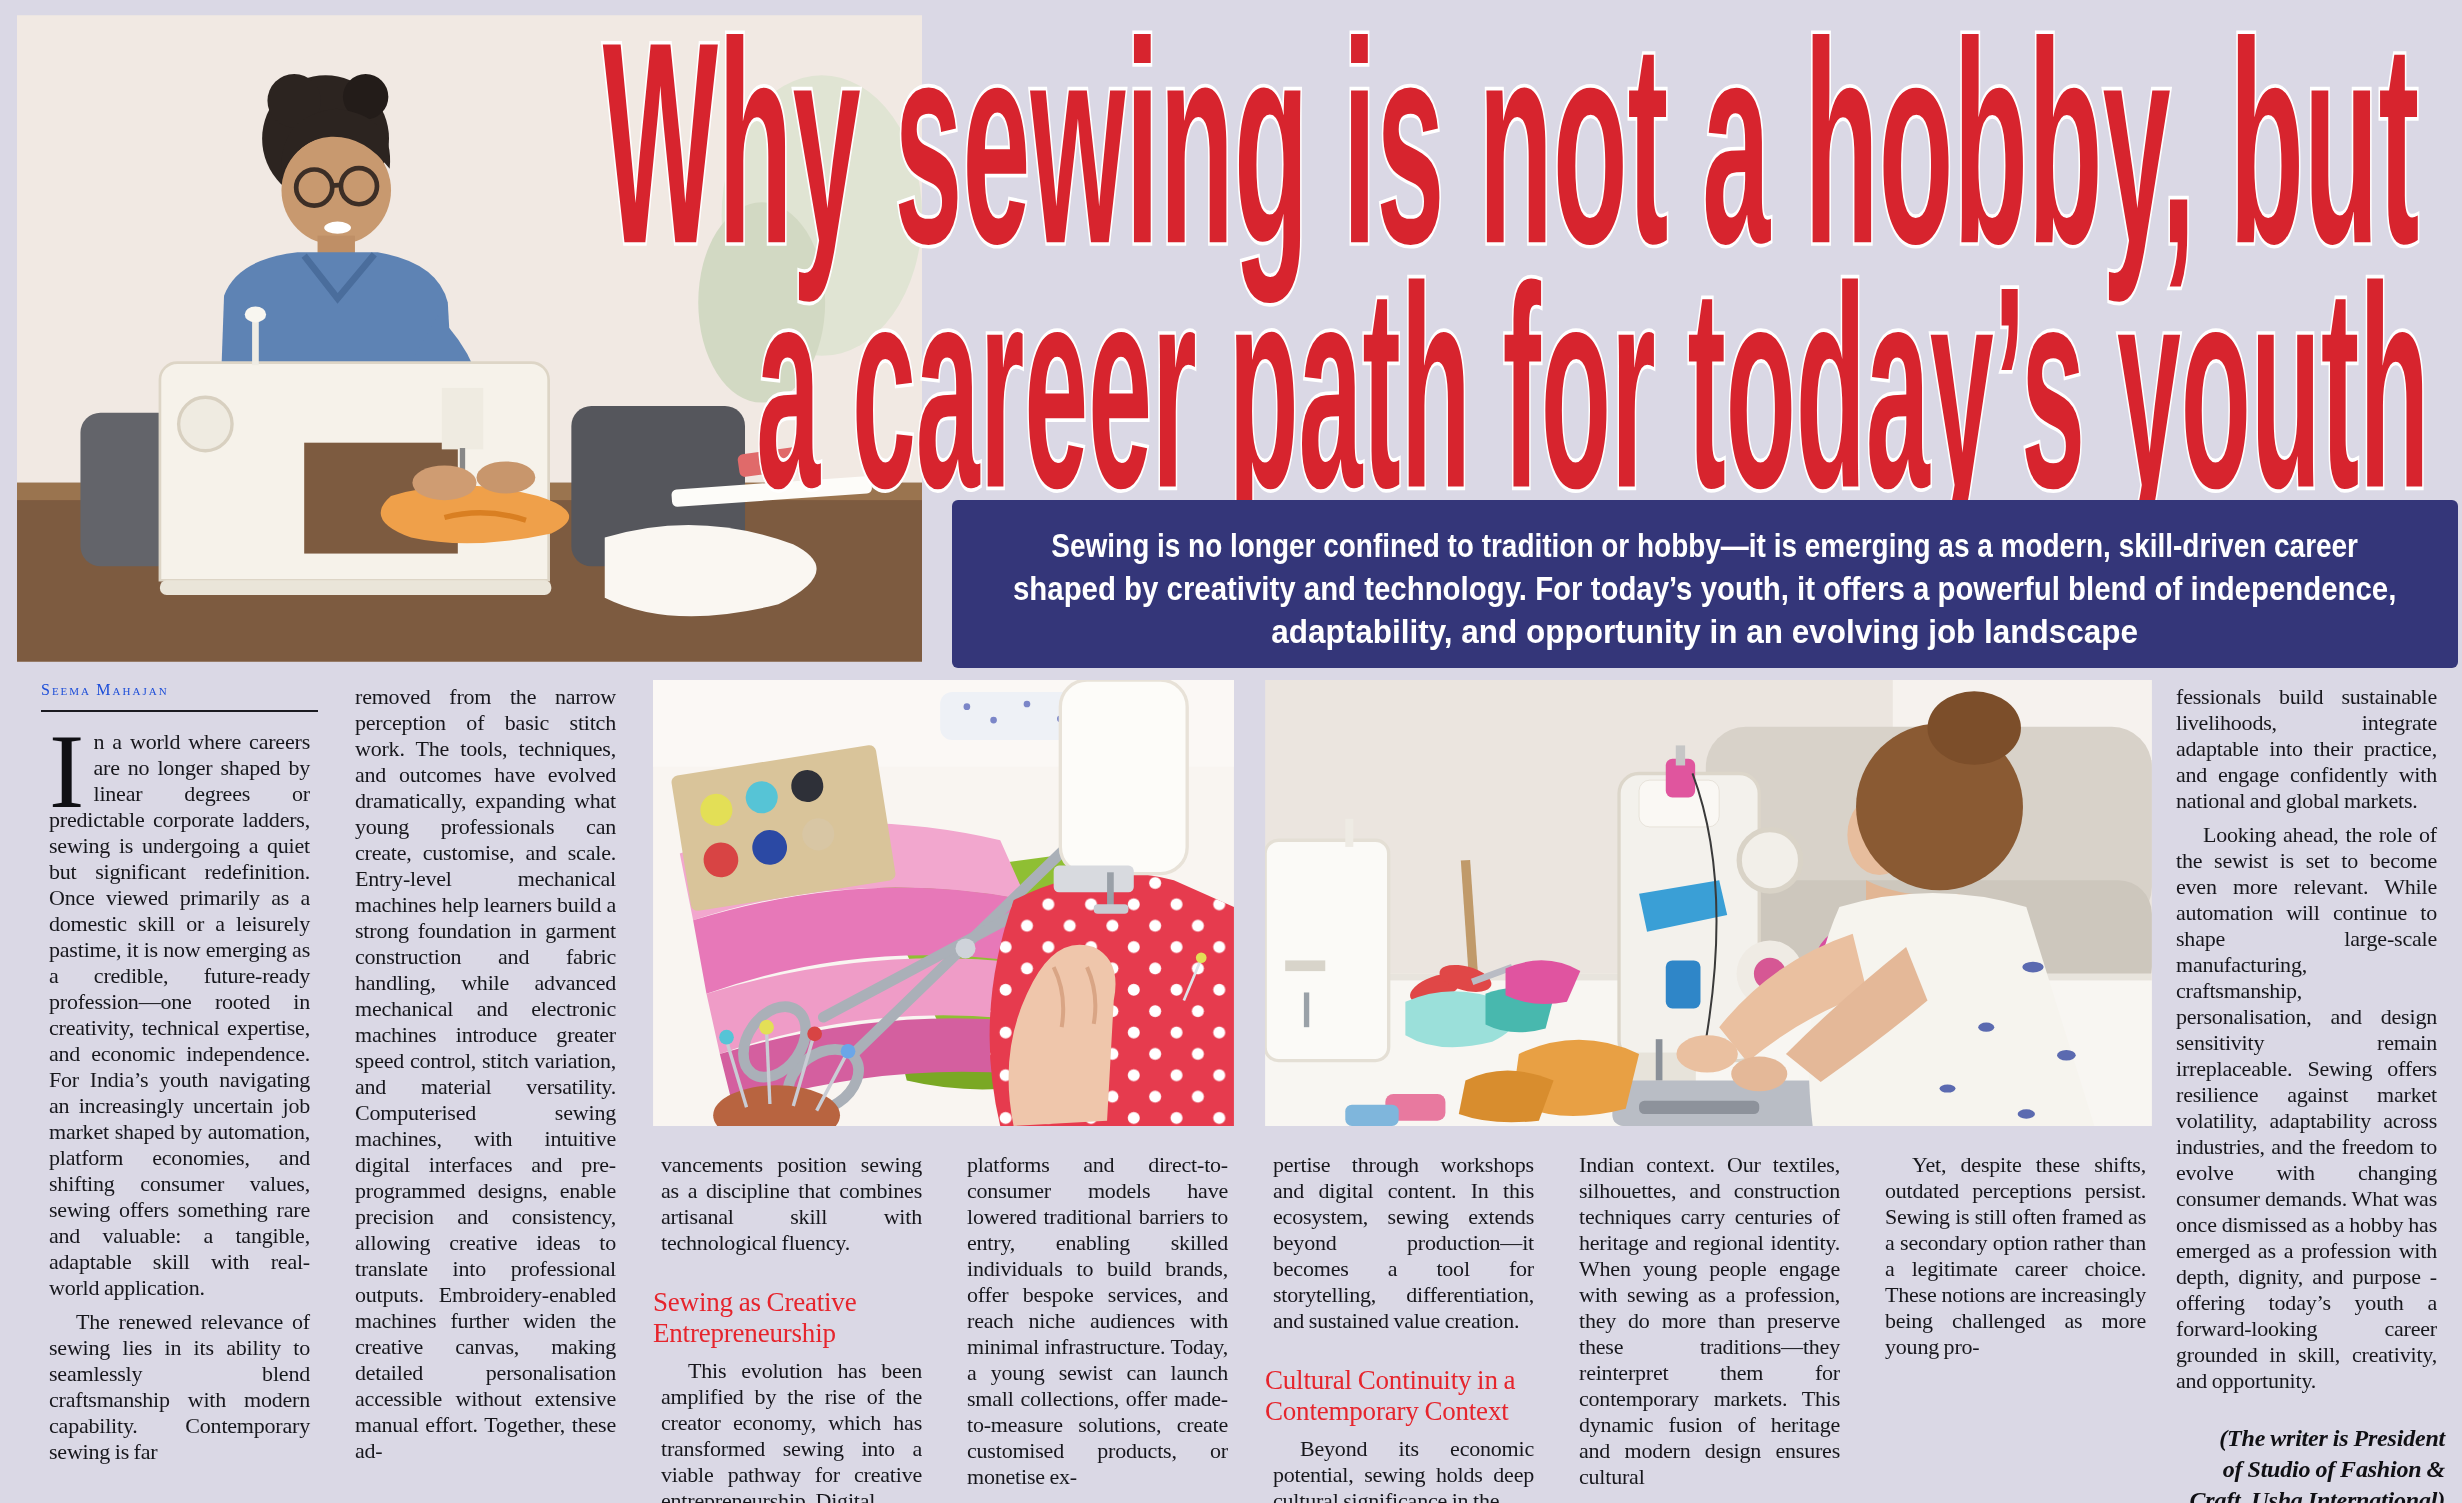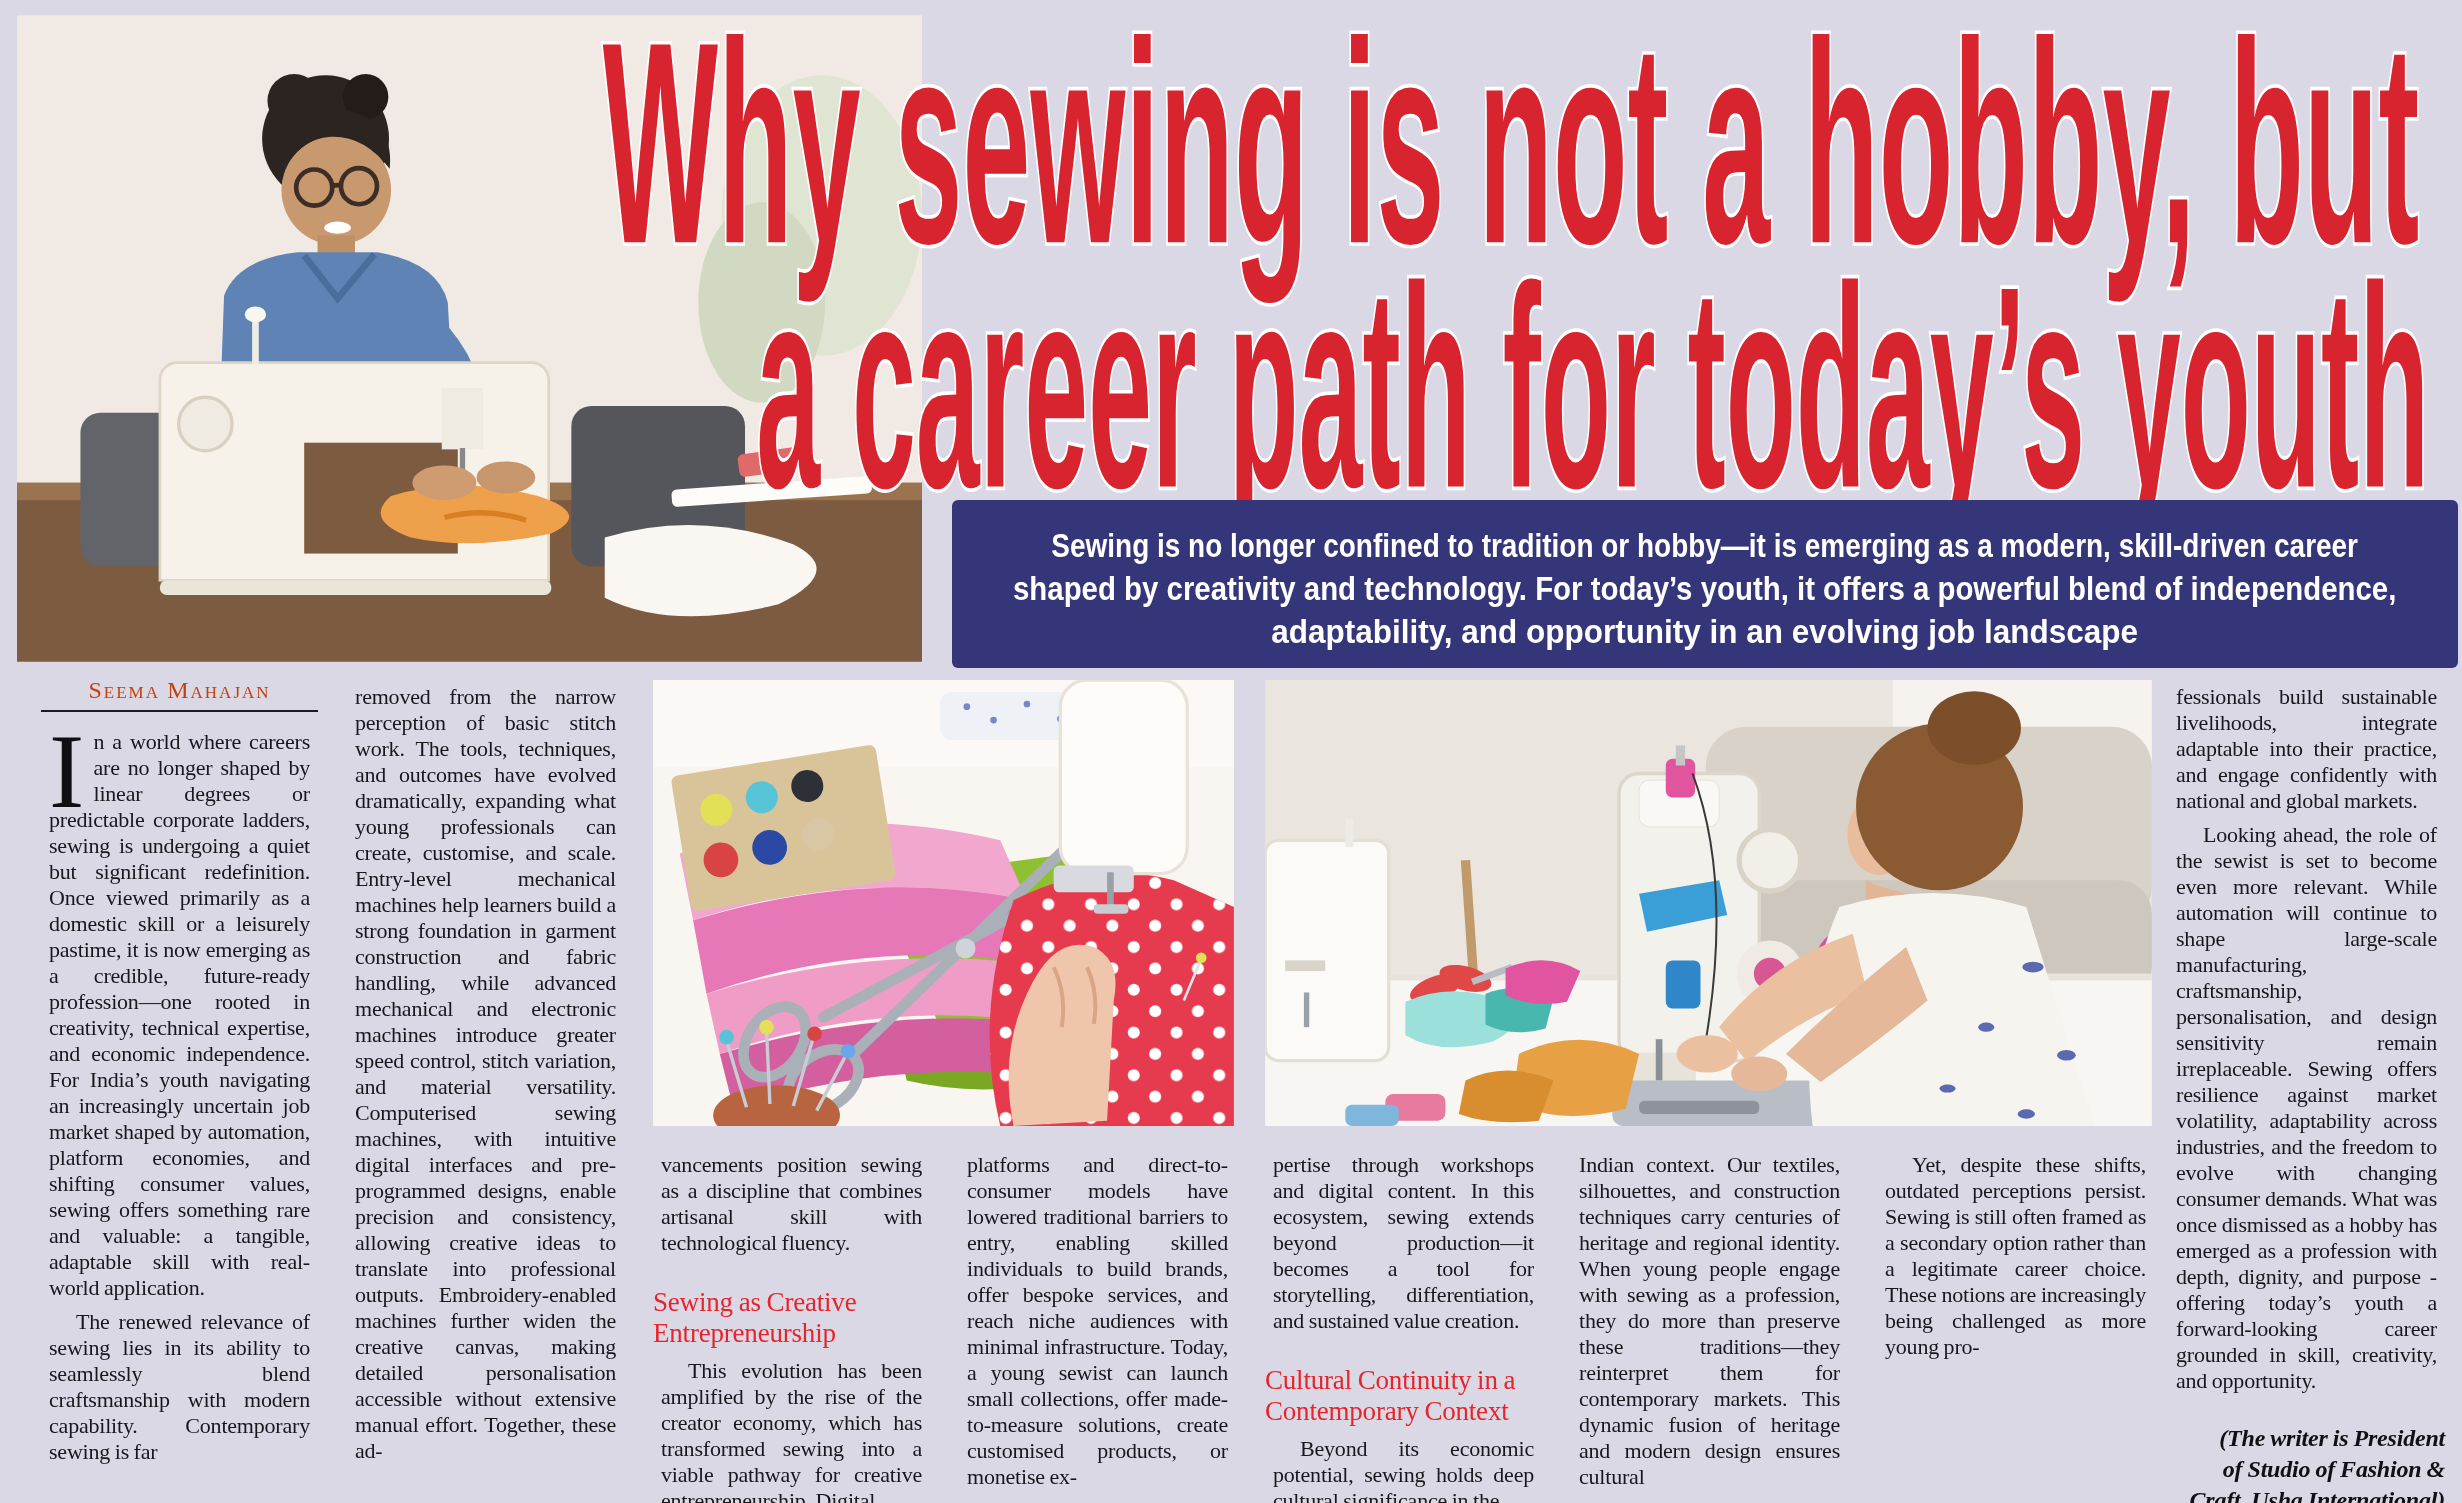--- a/index.html
+++ b/index.html
@@ -23,22 +23,22 @@
       background:#343679;border-radius:6px;}
   .sf{font-family:"Liberation Sans",sans-serif;font-weight:bold;font-size:51px;fill:#ffffff;}
 
   
   .col{position:absolute;width:277px;color:#17171c;font-size:22px;line-height:26px;
        text-align:justify;letter-spacing:-0.2px;word-spacing:-0.7px;hyphens:auto;-webkit-hyphens:auto;}
   .col-tall{top:676px;height:827px;}
   .col-short{top:1144px;height:359px;}
   .para{margin:8px;}
   .para.indent{text-indent:27px;}
-  .byline{font-size:24px;font-variant:small-caps;letter-spacing:2px;text-align:center;
-          line-height:28px;color:#c2410c;}
+  .byline{font-size:16px;font-variant:small-caps;letter-spacing:2px;
+          line-height:28px;color:#1d4ed8;}
   .byline-rule{border-top:2px solid #1a1a20;margin:6px 0 17.4px 0;height:0;}
   .dropcap{float:left;font-size:106px;line-height:69px;padding:8px 9.4px 0 0;color:#101014;}
   .subhead{color:#e6242c;font-weight:normal;font-size:27px;line-height:31px;text-align:left;
            margin:31px 0 9.4px 0;text-indent:0;}
   .credit{margin-top:29px;font-weight:bold;font-style:italic;font-size:24px;line-height:31px;
           text-align:right;color:#101014;}
 </style>
 </head>
 <body>
 

